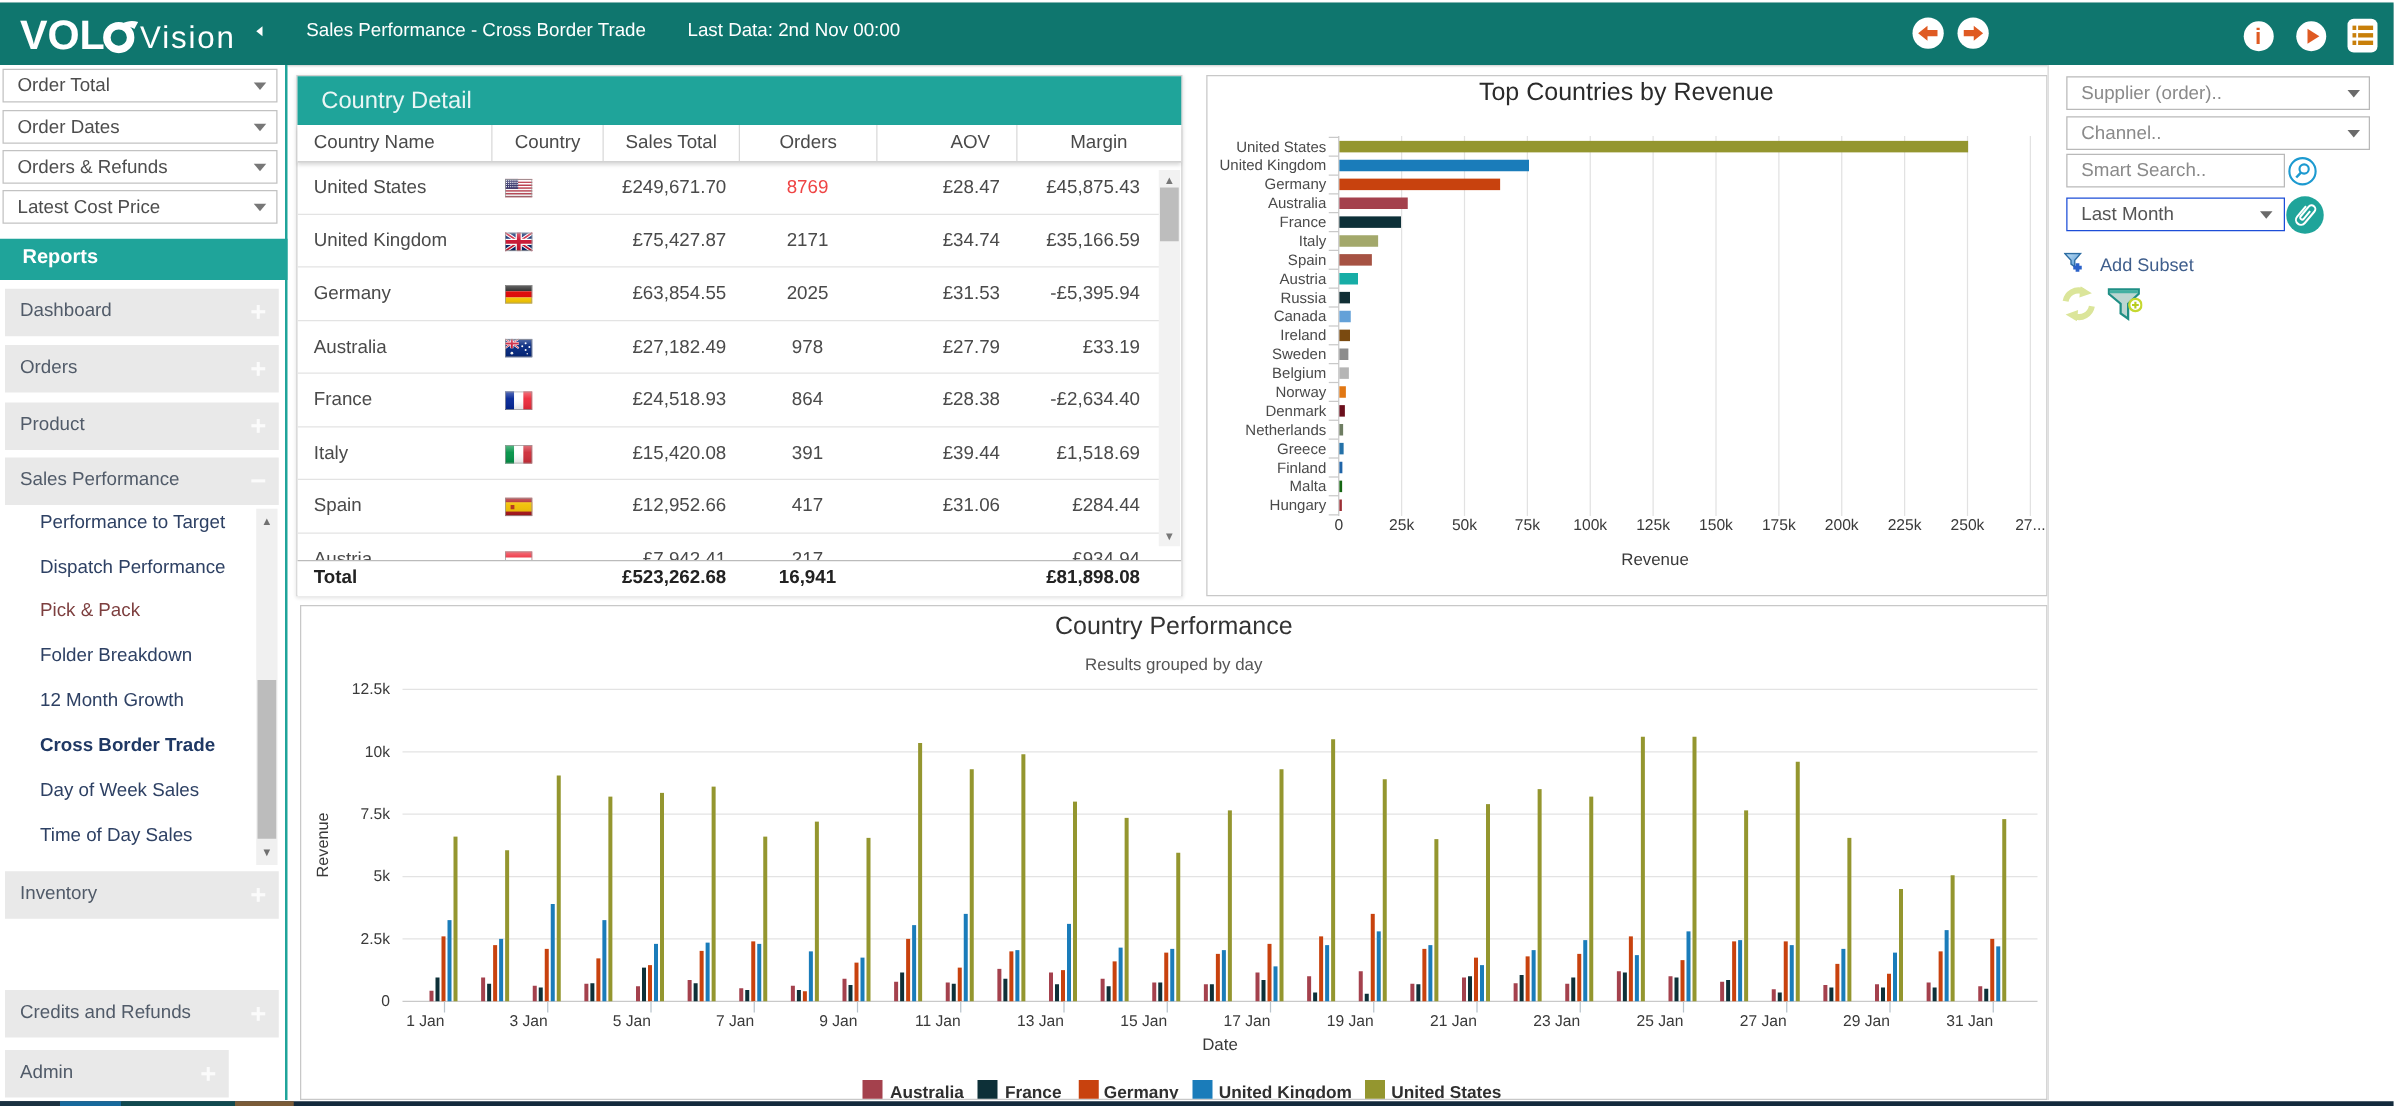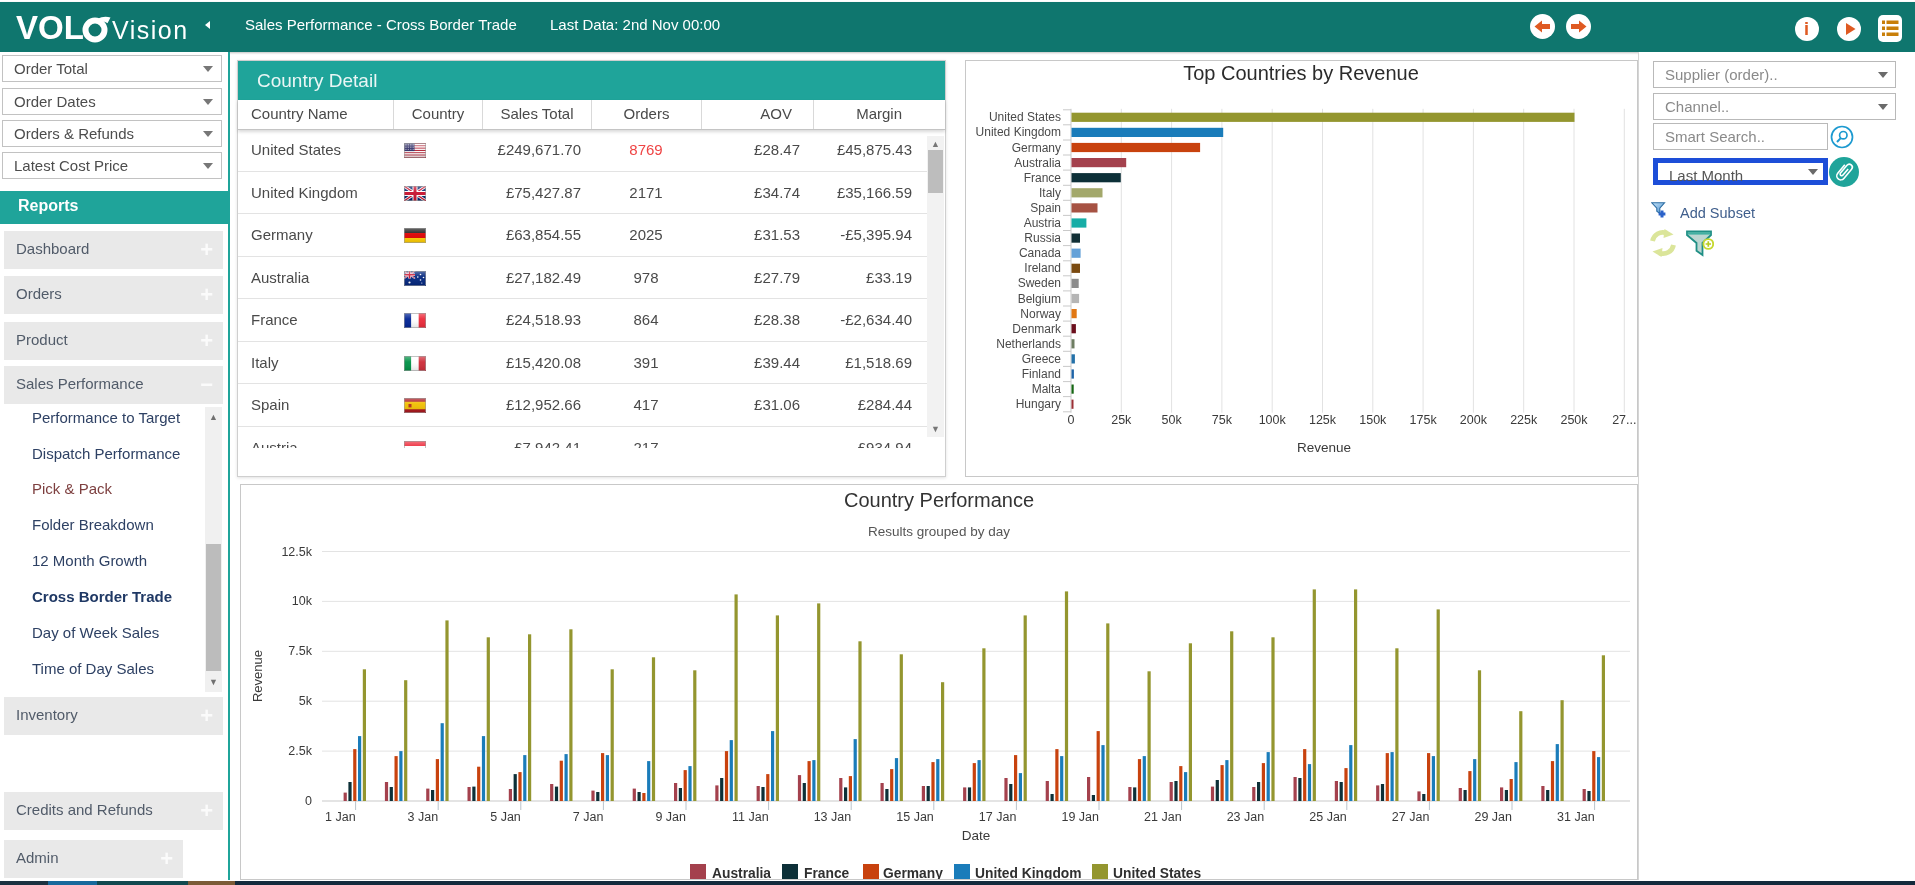--- a/index.html
+++ b/index.html
@@ -313,20 +313,26 @@
         <span style="position:absolute;left:244px;width:99px;top:12px;font-size:15px;color:#4a4a4a;text-align:right;display:inline-block">£7,942.41</span>
         <span style="position:absolute;left:353px;width:110px;top:12px;font-size:15px;color:#4a4a4a;text-align:center;display:inline-block">217</span>
         <span style="position:absolute;left:463px;width:99px;top:21px;font-size:15px;color:#4a4a4a;text-align:right;display:inline-block">£36.60</span>
         <span style="position:absolute;left:575px;width:99px;top:12px;font-size:15px;color:#4a4a4a;text-align:right;display:inline-block">£934.94</span>
       </div>
     </div>
     <div style="position:absolute;right:1px;top:75px;width:17px;height:301px;background:#f2f2f2">
       <div style="position:absolute;left:0;top:2px;width:17px;height:12px;color:#777;font-size:9px;text-align:center;line-height:12px">▲</div>
       <div style="position:absolute;left:0;bottom:2px;width:17px;height:12px;color:#777;font-size:9px;text-align:center;line-height:12px">▼</div>
       <div style="position:absolute;left:1px;top:14px;width:15px;height:43px;background:#bdbdbd"></div>
+    </div>
+    <div style="position:absolute;left:0;top:387px;width:100%;height:28px;background:#fff;border-top:1px solid #bbb">
+      <span style="position:absolute;left:13px;top:4px;font-size:15px;font-weight:bold;color:#222">Total</span>
+      <span style="position:absolute;left:244px;width:99px;top:4px;font-size:15px;font-weight:bold;color:#222;text-align:right;display:inline-block">£523,262.68</span>
+      <span style="position:absolute;left:353px;width:110px;top:4px;font-size:15px;font-weight:bold;color:#222;text-align:center;display:inline-block">16,941</span>
+      <span style="position:absolute;left:575px;width:99px;top:4px;font-size:15px;font-weight:bold;color:#222;text-align:right;display:inline-block">£81,898.08</span>
     </div>
   </div>
 <div style="position:absolute;left:965px;top:60px;width:673px;height:417px;background:#fff;border:1px solid #c8c8c8;box-sizing:border-box"></div>
 <svg style="position:absolute;left:965px;top:60px" width="673" height="417" viewBox="0 0 673 417" font-family="Liberation Sans, sans-serif">
     <text x="336" y="20" text-anchor="middle" font-size="20" fill="#2b2b2b" font-family="Liberation Sans, sans-serif">Top Countries by Revenue</text>
     <line x1="106.0" y1="48.8" x2="106.0" y2="352.7" stroke="#c9c9c9" stroke-width="1"></line>
     <text x="106.0" y="364" text-anchor="middle" font-size="12.5" fill="#3a3a3a">0</text>
     <line x1="156.3" y1="48.8" x2="156.3" y2="352.7" stroke="#e2e2e2" stroke-width="1"></line>
     <text x="156.3" y="364" text-anchor="middle" font-size="12.5" fill="#3a3a3a">25k</text>
     <line x1="206.6" y1="48.8" x2="206.6" y2="352.7" stroke="#e2e2e2" stroke-width="1"></line>
@@ -638,21 +644,21 @@
     </div>
     <div style="position:absolute;left:239px;top:52px;width:0;height:0;border-left:5.5px solid transparent;border-right:5.5px solid transparent;border-top:6.5px solid #6a6a6a"></div>
     <div style="position:absolute;left:14px;top:71px;width:175px;height:27px;border:1px solid #b9b9b9;box-sizing:border-box;background:#fff">
       <span style="position:absolute;left:11px;top:4px;font-size:15px;color:#8a8a8a">Smart Search..</span>
     </div>
     <svg style="position:absolute;left:191px;top:73px" width="24" height="24" viewBox="0 0 24 24">
       <circle cx="12" cy="12" r="10.5" fill="none" stroke="#1d9ad0" stroke-width="1.7"></circle>
       <circle cx="13.3" cy="10.2" r="3.7" fill="none" stroke="#1d9ad0" stroke-width="1.7"></circle>
       <line x1="10.7" y1="13.1" x2="7" y2="17" stroke="#1d9ad0" stroke-width="2"></line>
     </svg>
-    <div style="position:absolute;left:14px;top:106px;width:175px;height:27px;border:5px solid #1d4ed8;box-sizing:border-box;background:#fff">
+    <div style="position:absolute;left:14px;top:106px;width:175px;height:27px;border:1px solid #1d4ed8;box-sizing:border-box;background:#fff">
       <span style="position:absolute;left:11px;top:4px;font-size:15px;color:#555">Last Month</span>
     </div>
     <div style="position:absolute;left:169px;top:117px;width:0;height:0;border-left:5.5px solid transparent;border-right:5.5px solid transparent;border-top:6.5px solid #6a6a6a"></div>
     <div style="position:absolute;left:190px;top:105px;width:30px;height:30px;border-radius:50%;background:#1fa49a"></div>
     <svg style="position:absolute;left:190px;top:105px" width="30" height="30" viewBox="0 0 30 30">
       <g transform="rotate(40 15 15)" fill="none" stroke="#fff" stroke-width="1.6">
         <path d="M11 9 L11 20 a4 4 0 0 0 8 0 L19 8 a3 3 0 0 0 -6 0 L13 18 a1.6 1.6 0 0 0 3.2 0 L16.2 10"></path>
       </g>
     </svg>
     <svg style="position:absolute;left:12px;top:150px" width="18" height="19" viewBox="0 0 18 19">

